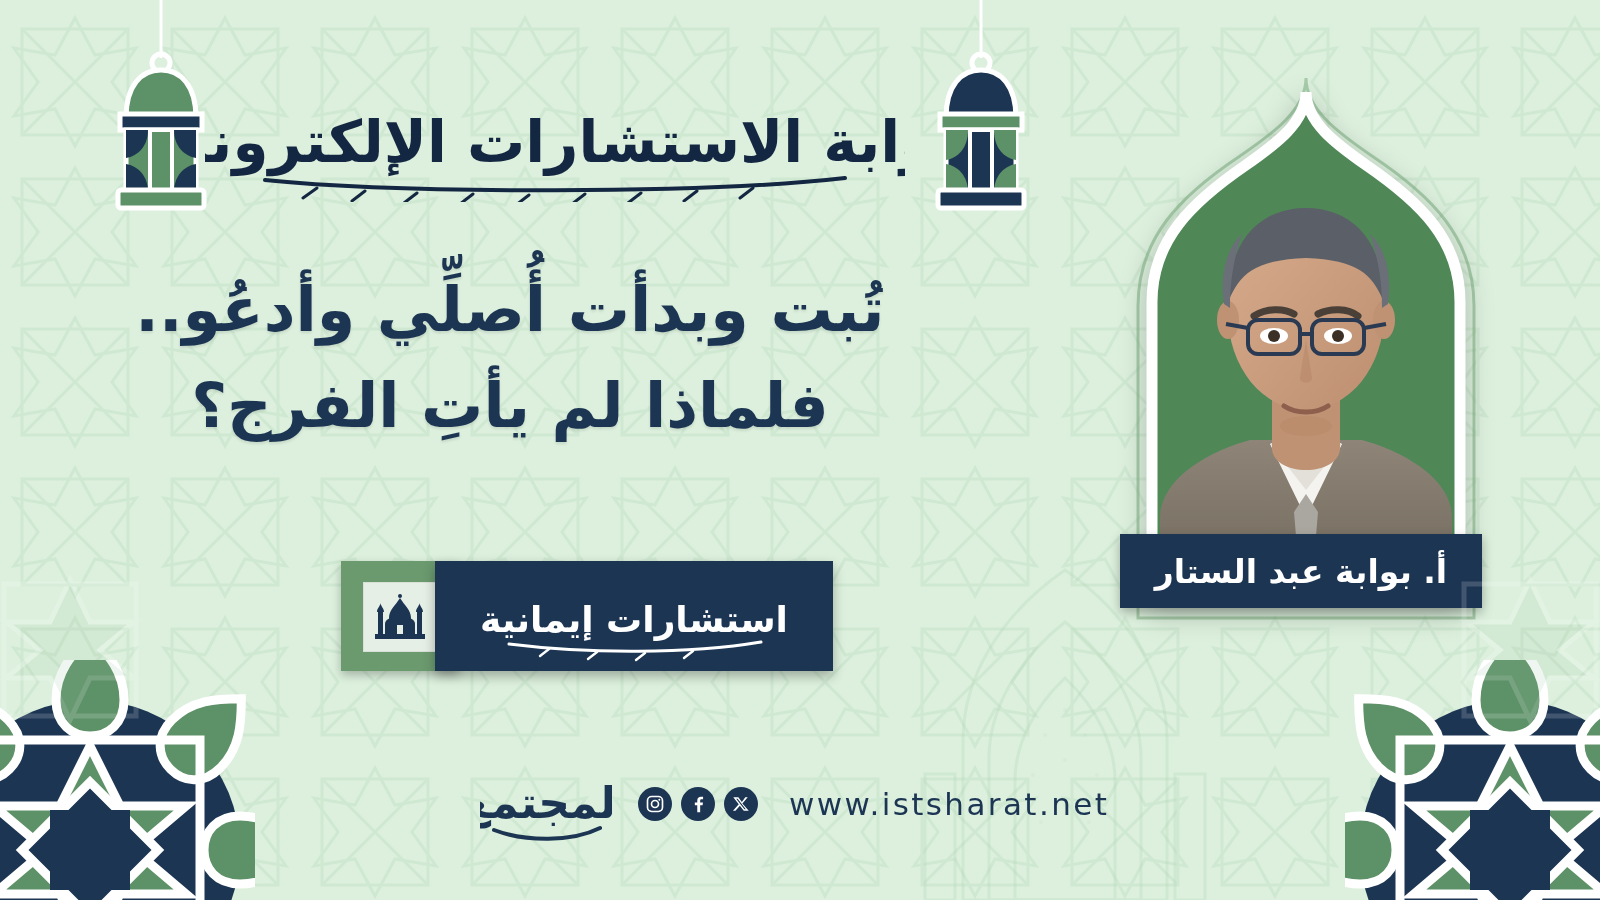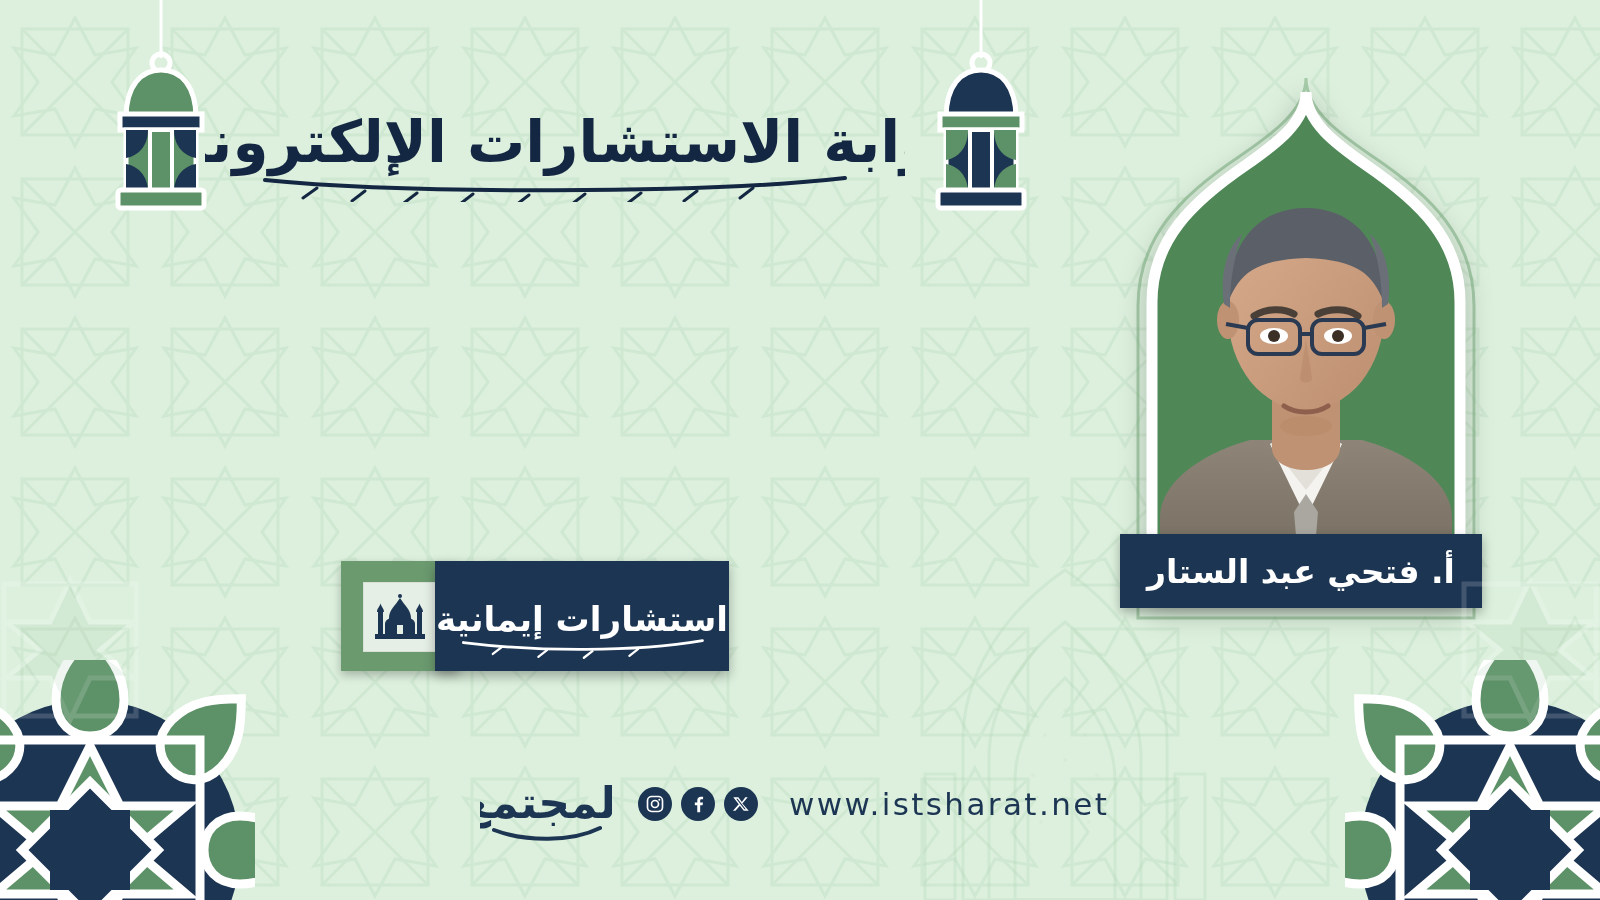--- a/index.html
+++ b/index.html
@@ -82,21 +82,21 @@
   }
   #badge-icon-well {
     position:absolute; left:22px; top:21px;
     width:74px; height:70px;
     background:#e6efe6;
     display:flex; align-items:center; justify-content:center;
     box-shadow:inset 0 0 0 1px rgba(0,0,0,.06);
   }
   #badge-panel {
     position:absolute; left:94px; top:0;
-    width:294px; height:110px;
+    width:398px; height:110px;
     background:#1c3553;
     box-shadow:0 5px 11px rgba(0,0,0,.30);
     display:flex; align-items:center; justify-content:center;
   }
   #badge-panel svg { display:block; }
 
   
   #portrait-card {
     position:absolute;
     left:1120px; top:88px;
@@ -222,20 +222,24 @@
     <rect x="20" y="190" width="86" height="18" rx="3" fill="#1c3553" stroke="#ffffff" stroke-width="5"></rect>
   </svg>
 
   <svg id="header-title" viewBox="0 0 700 140">
     <text x="350" y="100" text-anchor="middle" font-family="DejaVu Sans, sans-serif" font-size="58" font-weight="bold" fill="#142742" direction="rtl">بوابة الاستشارات الإلكترونية</text>
     <path d="M60 118 C 200 132, 500 132, 640 116" fill="none" stroke="#142742" stroke-width="4" stroke-linecap="round"></path>
     <path d="M112 126 l-14 10 M160 129 l-13 10 M212 131 l-13 10 M268 132 l-13 10
              M324 133 l-13 10 M380 132 l-13 10 M436 131 l-13 10 M492 129 l-13 10 M548 126 l-13 10" stroke="#142742" stroke-width="3" stroke-linecap="round" fill="none"></path>
   </svg>
 
+  <div id="headline">
+    <span class="line">تُبت وبدأت أُصلِّي وأدعُو..</span>
+    <span class="line">فلماذا لم يأتِ الفرج؟</span>
+  </div>
 
   <div id="category-badge">
     <div id="badge-frame">
       <div id="badge-icon-well">
         <svg width="56" height="46" viewBox="0 0 56 46">
           <g fill="#1c3553">
             <path d="M28 4 C23 12, 17 16, 17 24 C17 31, 22 35, 28 35 C34 35, 39 31, 39 24 C39 16, 33 12, 28 4 Z"></path>
             <circle cx="28" cy="2" r="2"></circle>
             <rect x="6" y="18" width="5" height="22"></rect>
             <path d="M5 18 C5 14, 8.5 12, 8.5 9 C8.5 12, 12 14, 12 18 Z"></path>
@@ -336,21 +340,21 @@
       <path d="M186 4
                C 186 34, 216 56, 246 77
                C 300 114, 340 152, 340 214
                L340 520 L32 520 L32 214
                C32 152, 72 114, 126 77
                C 156 56, 186 34, 186 4 Z" fill="none" stroke="#ffffff" stroke-width="11"></path>
     </svg>
   </div>
 
   <div id="name-badge">
-    <span id="name-badge-label">أ. فتحي عبد الستار</span>
+    <span id="name-badge-label">أ. بوابة عبد الستار</span>
   </div>
 
   <svg class="rosette" id="rosette-left" viewBox="0 0 330 300">
     <g transform="translate(165,190)">
       <circle r="150" fill="#1c3553"></circle>
       <g fill="#5d9167" stroke="#ffffff" stroke-width="9">
         <g>
             <path d="M-34 -150 C-34 -178, -18 -196, 0 -214 C18 -196, 34 -178, 34 -150 C34 -126, 18 -114, 0 -114 C-18 -114, -34 -126, -34 -150 Z"></path>
           </g>
         <g transform="rotate(45)">

